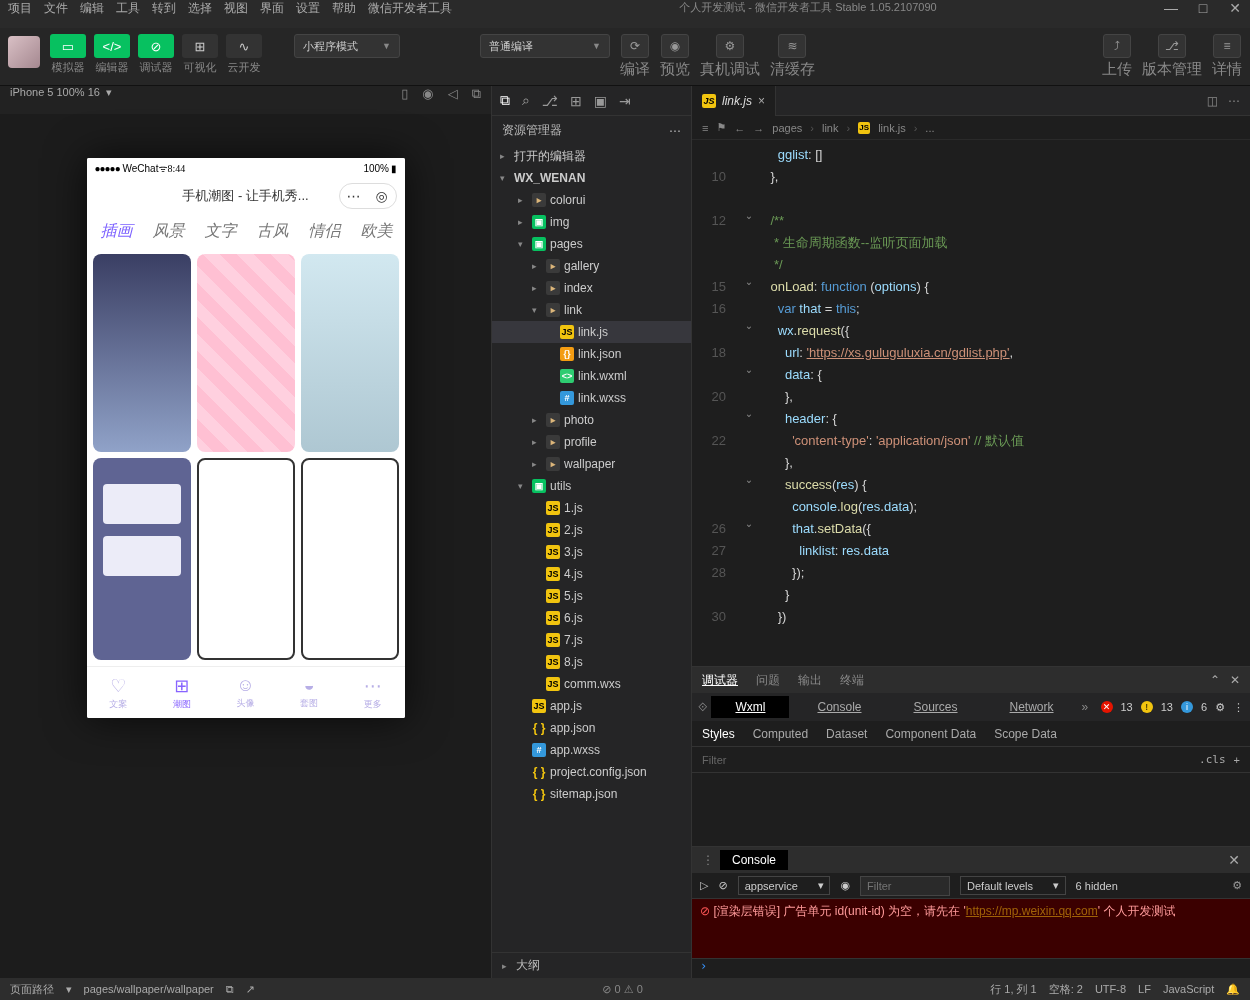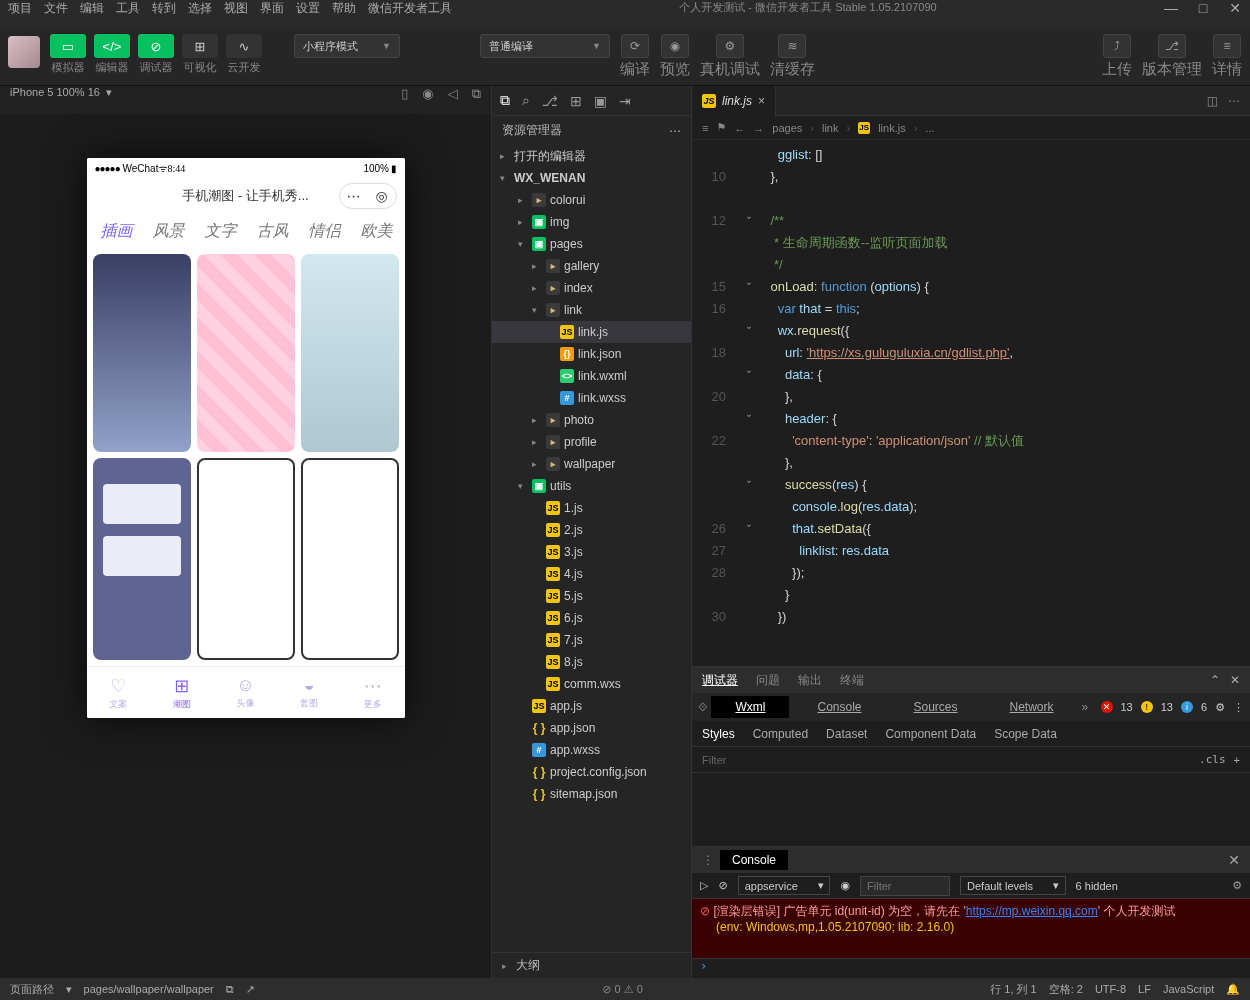--- a/index.html
+++ b/index.html
@@ -135,21 +135,21 @@
 
 .console{ height:132px; background:#1e1e1e; border-top:1px solid #333; display:flex; flex-direction:column;}
 .console-tab{ height:26px; background:#2d2d2d; display:flex; align-items:center; padding:0 10px; font-size:12px;}
 .console-tab .ctab{ background:#000; color:#fff; padding:3px 12px;}
 .console-tab .cx{ margin-left:auto; color:#aaa; cursor:pointer; font-size:14px;}
 .console-bar{ height:26px; display:flex; align-items:center; padding:0 8px; gap:10px; font-size:11px; border-bottom:1px solid #333;}
 .console-bar select,.console-bar input{ background:#2a2a2a; border:1px solid #444; color:#ccc; font-size:11px; height:20px; padding:0 6px;}
 .console-bar .csel{背景:#2a2a2a; border:1px solid #444; padding:2px 6px; color:#ccc; display:flex; align-items:flex-end; gap:20px;}
 .console-bar .gear{ margin-left:auto; color:#999;}
 .console-body{ flex:1; background:#3b0000; padding:4px 8px; font-family:Consolas,monospace; font-size:12px; color:#ff9a9a; overflow:hidden;}
-.console-body a{ color:#3b82f6; text-decoration:underline;}
+.console-body a{ color:#a16207; text-decoration:underline;}
 .console-prompt{ height:20px; background:#1e1e1e; padding:0 8px; color:#3794ff; font-family:monospace; border-top:1px solid #333;}
 
 
 .statusbar{ height:22px; background:#2d2d2d; display:flex; align-items:center; padding:0 10px; font-size:11px; color:#aaa; gap:12px;}
 .statusbar .sp{flex:1;}
 .statusbar .warn{ color:#888;}
 </style>
 </head>
 <body>
 
@@ -665,21 +665,20 @@
             <input style="width: 90px;" placeholder="Filter">
             <span class="csel">
                 <span>Default levels</span>
                 <span>▾</span>
               </span>
             <span>6 hidden</span>
             <span class="gear">⚙</span>
           </div>
           <div class="console-body">
             <div><span style="color:#ff5555">⊘</span> <span>[渲染层错误] 广告单元 id(unit-id) 为空，请先在 '</span><a>https://mp.weixin.qq.com</a><span>' 个人开发测试</span></div>
-            <div style="padding-left:16px;color:#f1c40f">(env: Windows,mp,1.05.2107090; lib: 2.16.0)</div>
           </div>
           <div class="console-prompt">›</div>
         </div>
       </div>
     </div>
   </div>
 </div>
 
 <div class="statusbar">
   <span>页面路径</span>

